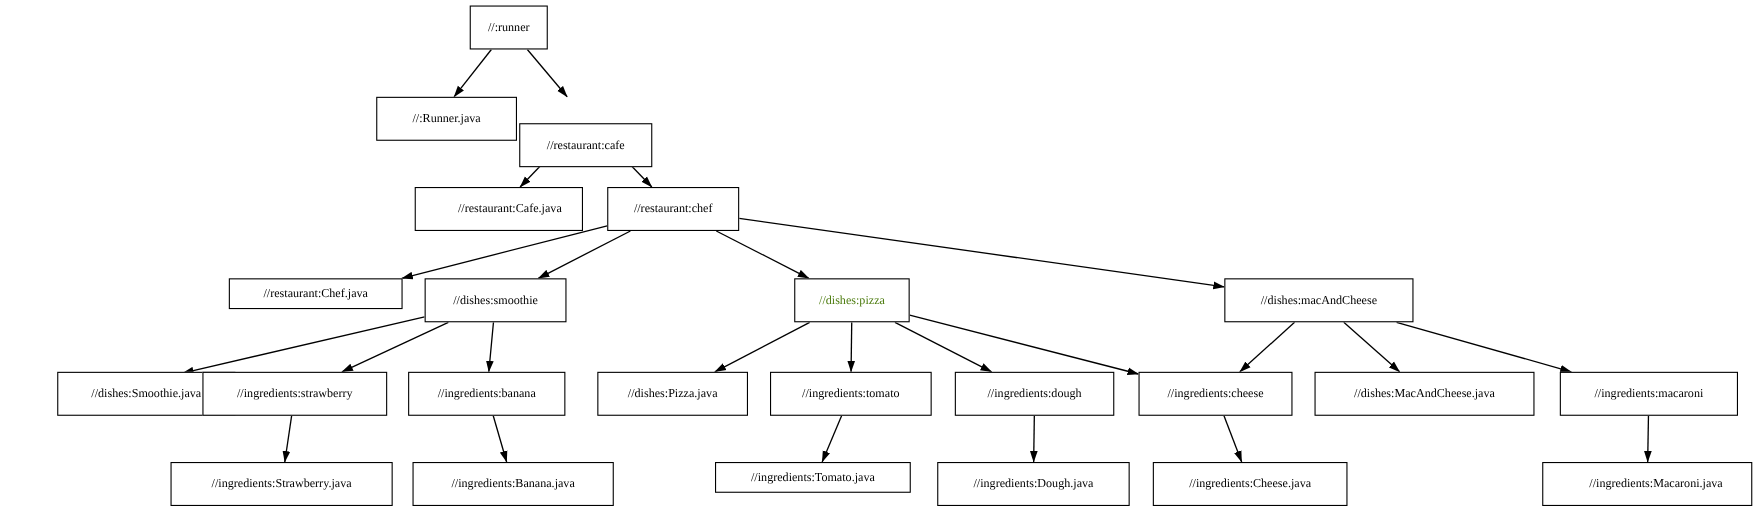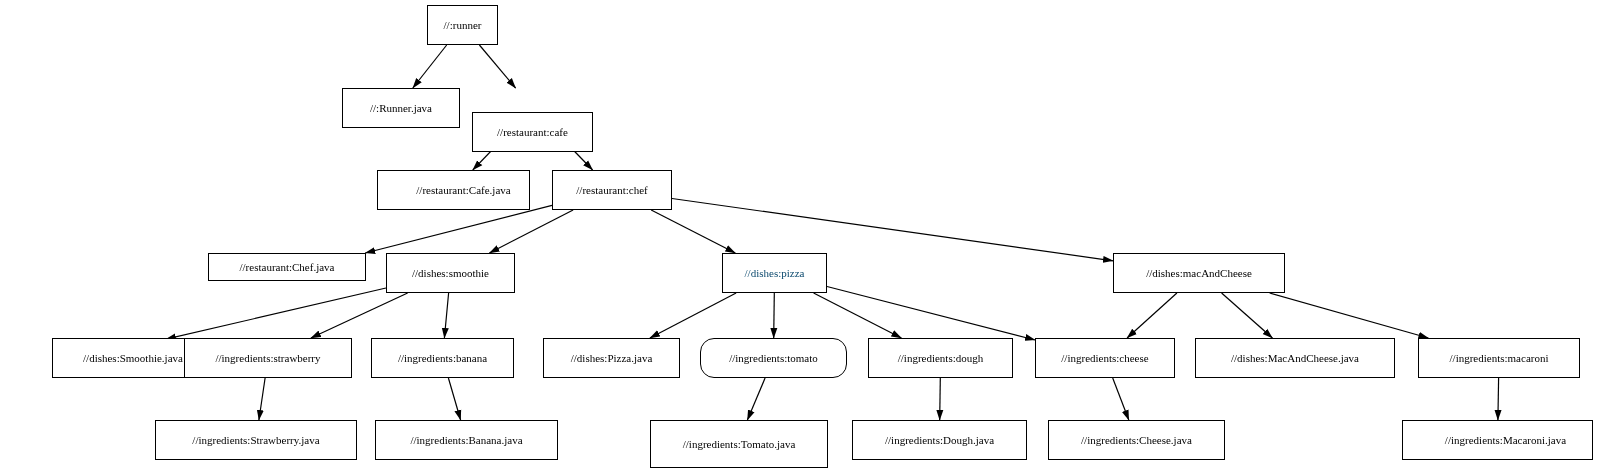--- a/index.html
+++ b/index.html
@@ -68,78 +68,78 @@
       <line x1="1112.7" y1="378.0" x2="1128.8" y2="420.0" stroke="#000000" stroke-width="1.2" marker-end="url(#arrow)"></line>
       <line x1="1176.9" y1="293.0" x2="1127.1" y2="338.0" stroke="#000000" stroke-width="1.2" marker-end="url(#arrow)"></line>
       <line x1="1221.6" y1="293.0" x2="1272.4" y2="338.0" stroke="#000000" stroke-width="1.2" marker-end="url(#arrow)"></line>
       <line x1="1269.6" y1="293.0" x2="1428.4" y2="338.0" stroke="#000000" stroke-width="1.2" marker-end="url(#arrow)"></line>
       <line x1="1498.6" y1="378.0" x2="1497.9" y2="420.0" stroke="#000000" stroke-width="1.2" marker-end="url(#arrow)"></line>
     </svg>
   <div id="node-layer">
       <div class="node" style="left: 427px; top: 5px; width: 71px; height: 40px; border-color: rgb(0, 0, 0); background: rgb(255, 255, 255); color: rgb(0, 0, 0);">
         <span>//:runner</span>
       </div>
-      <div class="node" style="left: 342px; top: 88px; width: 118px; height: 40px; border-color: rgb(0, 0, 0); background: rgb(255, 255, 255); color: rgb(0, 0, 0);">
+      <div class="node" style="left: 342px; top: 88px; width: 128px; height: 40px; border-color: rgb(0, 0, 0); background: rgb(255, 255, 255); color: rgb(0, 0, 0);">
         <span>//:Runner.java</span>
       </div>
       <div class="node" style="left: 472px; top: 88px; width: 121px; height: 40px; border-color: rgb(0, 0, 0); background: rgb(255, 255, 255); color: rgb(0, 0, 0); margin-top: 24px;">
         <span>//restaurant:cafe</span>
       </div>
       <div class="node" style="left: 377px; top: 170px; width: 153px; height: 40px; border-color: rgb(0, 0, 0); background: rgb(255, 255, 255); color: rgb(0, 0, 0); padding-left: 20px;">
         <span>//restaurant:Cafe.java</span>
       </div>
       <div class="node" style="left: 552px; top: 170px; width: 120px; height: 40px; border-color: rgb(0, 0, 0); background: rgb(255, 255, 255); color: rgb(0, 0, 0);">
         <span>//restaurant:chef</span>
       </div>
       <div class="node" style="left: 208px; top: 253px; width: 158px; height: 28px; border-color: rgb(0, 0, 0); background: rgb(255, 255, 255); color: rgb(0, 0, 0);">
         <span>//restaurant:Chef.java</span>
       </div>
       <div class="node" style="left: 386px; top: 253px; width: 129px; height: 40px; border-color: rgb(0, 0, 0); background: rgb(255, 255, 255); color: rgb(0, 0, 0);">
         <span>//dishes:smoothie</span>
       </div>
-      <div class="node" style="left: 722px; top: 253px; width: 105px; height: 40px; border-color: rgb(0, 0, 0); background: rgb(255, 255, 255); color: #0c4a6e;">
+      <div class="node" style="left: 722px; top: 253px; width: 105px; height: 40px; border-color: rgb(0, 0, 0); background: rgb(255, 255, 255); color: #4d7c0f;">
         <span>//dishes:pizza</span>
       </div>
       <div class="node" style="left: 1113px; top: 253px; width: 172px; height: 40px; border-color: rgb(0, 0, 0); background: rgb(255, 255, 255); color: rgb(0, 0, 0);">
         <span>//dishes:macAndCheese</span>
       </div>
       <div class="node" style="left: 4px; top: 338px; width: 162px; height: 40px; border-color: rgb(0, 0, 0); background: rgb(255, 255, 255); color: rgb(0, 0, 0); margin-left: 48px;">
         <span>//dishes:Smoothie.java</span>
       </div>
       <div class="node" style="left: 184px; top: 338px; width: 168px; height: 40px; border-color: rgb(0, 0, 0); background: rgb(255, 255, 255); color: rgb(0, 0, 0);">
         <span>//ingredients:strawberry</span>
       </div>
       <div class="node" style="left: 371px; top: 338px; width: 143px; height: 40px; border-color: rgb(0, 0, 0); background: rgb(255, 255, 255); color: rgb(0, 0, 0); text-align: center;">
         <span>//ingredients:banana</span>
       </div>
       <div class="node" style="left: 543px; top: 338px; width: 137px; height: 40px; border-color: rgb(0, 0, 0); background: rgb(255, 255, 255); color: rgb(0, 0, 0);">
         <span>//dishes:Pizza.java</span>
       </div>
-      <div class="node" style="left: 700px; top: 338px; width: 147px; height: 40px; border-color: rgb(0, 0, 0); background: rgb(255, 255, 255); color: rgb(0, 0, 0); border-radius: 14px;">
+      <div class="node" style="left: 700px; top: 338px; width: 147px; height: 40px; border-color: rgb(0, 0, 0); background: rgb(255, 255, 255); color: rgb(0, 0, 0);">
         <span>//ingredients:tomato</span>
       </div>
       <div class="node" style="left: 868px; top: 338px; width: 145px; height: 40px; border-color: rgb(0, 0, 0); background: rgb(255, 255, 255); color: rgb(0, 0, 0);">
         <span>//ingredients:dough</span>
       </div>
       <div class="node" style="left: 1035px; top: 338px; width: 140px; height: 40px; border-color: rgb(0, 0, 0); background: rgb(255, 255, 255); color: rgb(0, 0, 0);">
         <span>//ingredients:cheese</span>
       </div>
       <div class="node" style="left: 1195px; top: 338px; width: 200px; height: 40px; border-color: rgb(0, 0, 0); background: rgb(255, 255, 255); color: rgb(0, 0, 0);">
         <span>//dishes:MacAndCheese.java</span>
       </div>
       <div class="node" style="left: 1418px; top: 338px; width: 162px; height: 40px; border-color: rgb(0, 0, 0); background: rgb(255, 255, 255); color: rgb(0, 0, 0);">
         <span>//ingredients:macaroni</span>
       </div>
       <div class="node" style="left: 155px; top: 420px; width: 202px; height: 40px; border-color: rgb(0, 0, 0); background: rgb(255, 255, 255); color: rgb(0, 0, 0);">
         <span>//ingredients:Strawberry.java</span>
       </div>
       <div class="node" style="left: 375px; top: 420px; width: 183px; height: 40px; border-color: rgb(0, 0, 0); background: rgb(255, 255, 255); color: rgb(0, 0, 0);">
         <span>//ingredients:Banana.java</span>
       </div>
-      <div class="node" style="left: 650px; top: 420px; width: 178px; height: 48px; border-color: rgb(0, 0, 0); background: rgb(255, 255, 255); color: rgb(0, 0, 0);">
+      <div class="node" style="left: 650px; top: 420px; width: 178px; height: 28px; border-color: rgb(0, 0, 0); background: rgb(255, 255, 255); color: rgb(0, 0, 0);">
         <span>//ingredients:Tomato.java</span>
       </div>
       <div class="node" style="left: 852px; top: 420px; width: 175px; height: 40px; border-color: rgb(0, 0, 0); background: rgb(255, 255, 255); color: rgb(0, 0, 0);">
         <span>//ingredients:Dough.java</span>
       </div>
       <div class="node" style="left: 1048px; top: 420px; width: 177px; height: 40px; border-color: rgb(0, 0, 0); background: rgb(255, 255, 255); color: rgb(0, 0, 0);">
         <span>//ingredients:Cheese.java</span>
       </div>
       <div class="node" style="left: 1402px; top: 420px; width: 191px; height: 40px; border-color: rgb(0, 0, 0); background: rgb(255, 255, 255); color: rgb(0, 0, 0); padding-left: 16px;">
         <span>//ingredients:Macaroni.java</span>

